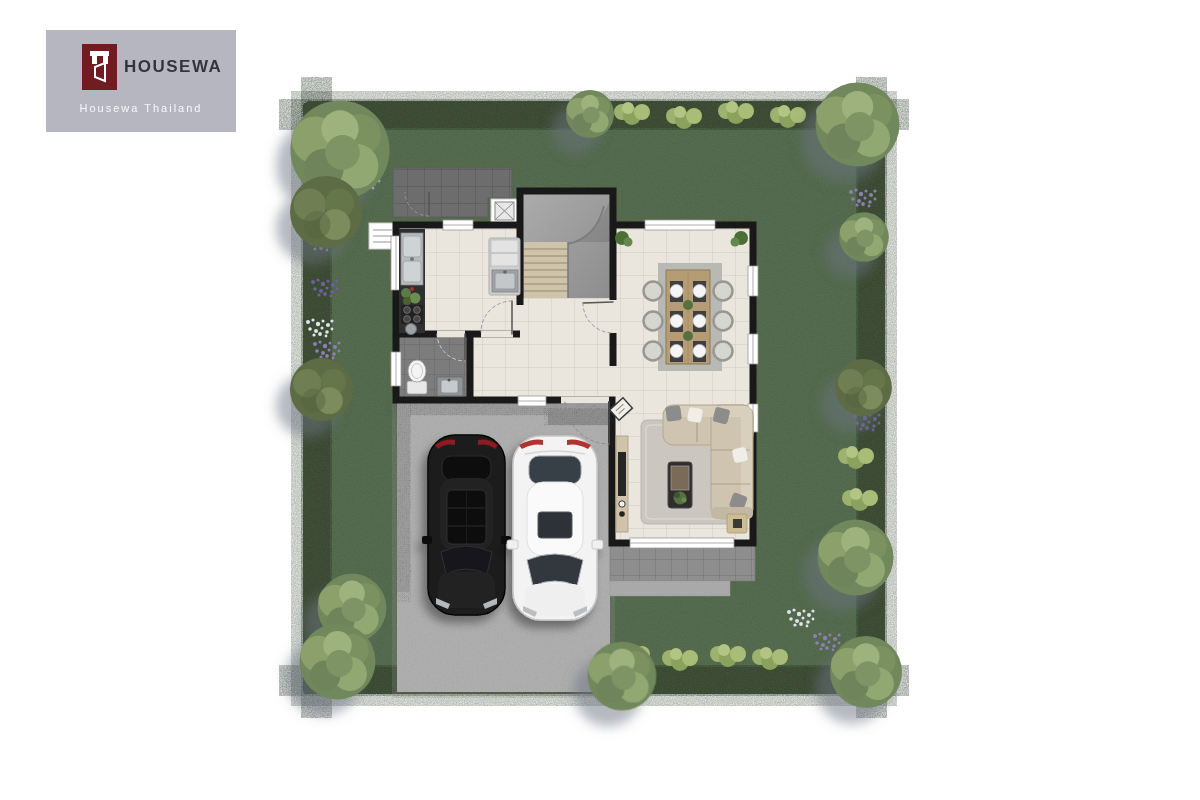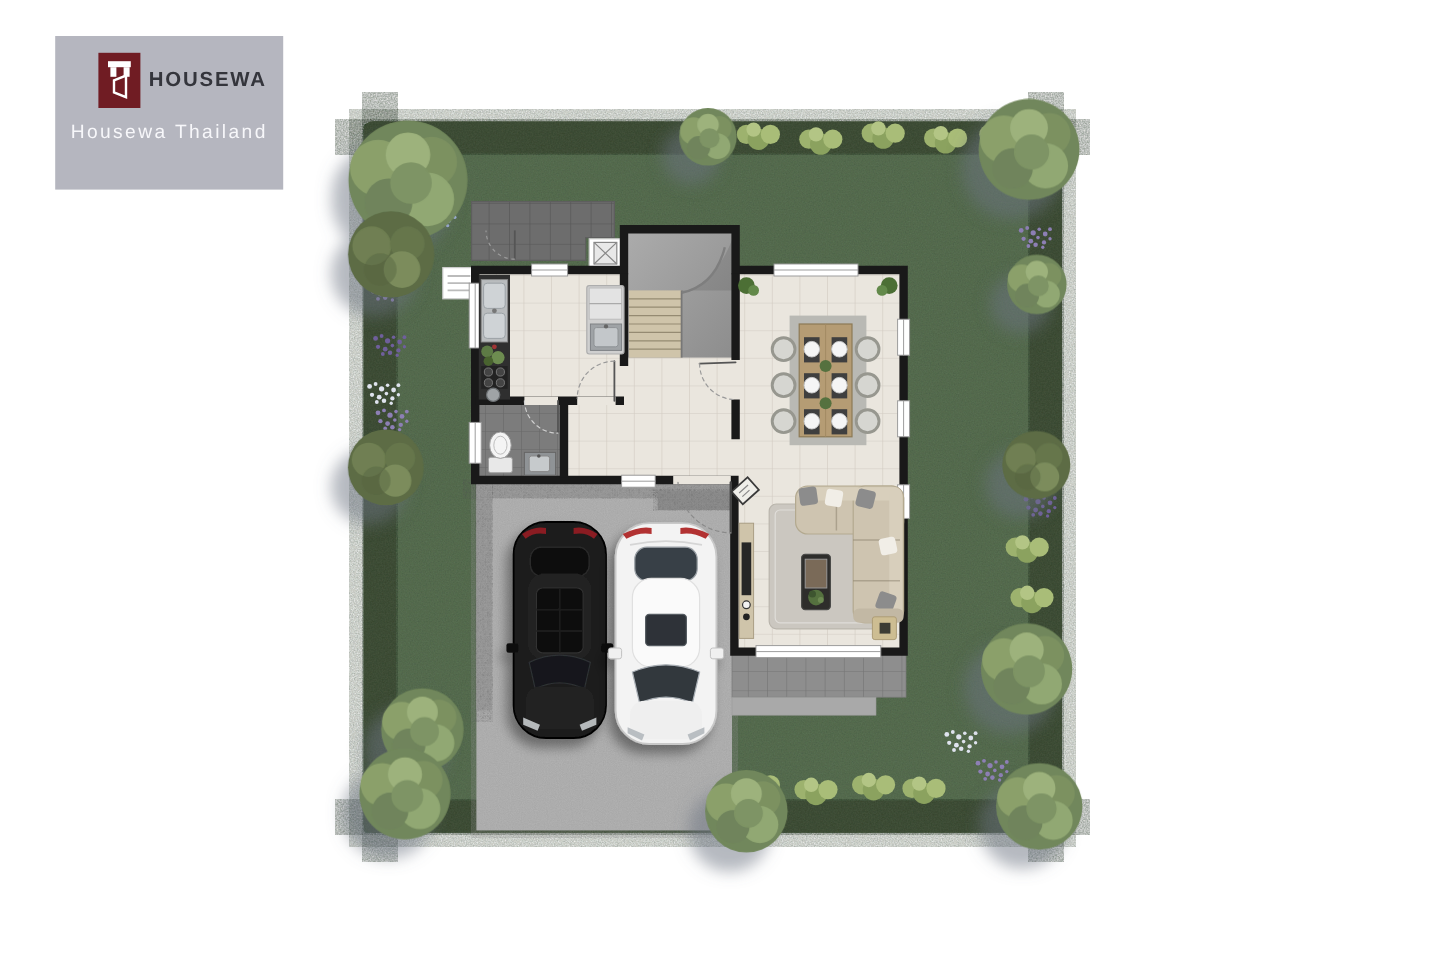--- a/index.html
+++ b/index.html
@@ -1,27 +1,27 @@
 <!DOCTYPE html>
 <html><head>
 <meta charset="utf-8">
 <style>
   html,body{margin:0;padding:0;background:#fff;}
   .canvas{position:relative;width:1200px;height:800px;background:#ffffff;overflow:hidden;
           font-family:"Liberation Sans",sans-serif;}
   .plan{position:absolute;left:0;top:0;width:1200px;height:800px;}
-  .logo-card{position:absolute;left:46px;top:30px;width:190px;height:128px;
+  .logo-card{position:absolute;left:46px;top:30px;width:190px;height:102px;
              background:#b5b6bf;z-index:5;}
   .logo-row{position:absolute;left:0;top:14px;width:100%;height:46px;}
   .logo-mark{position:absolute;left:36px;top:0;width:35px;height:46px;background:#701c23;}
   .logo-mark svg{position:absolute;left:0;top:0;}
   .logo-text{position:absolute;left:78px;top:13px;font-size:17px;font-weight:bold;
              letter-spacing:1.5px;color:#34353c;}
   .logo-tagline{position:absolute;left:0;top:72px;width:100%;text-align:center;
-                font-size:16px;letter-spacing:2px;color:#f7f7fa;}
+                font-size:11px;letter-spacing:2px;color:#f7f7fa;}
 </style>
 </head>
 <body>
 
 <div class="canvas">
 
   <svg class="plan" viewBox="0 0 1200 800">
     <defs>
 
       <filter id="fGrass" x="-2%" y="-2%" width="104%" height="104%">

